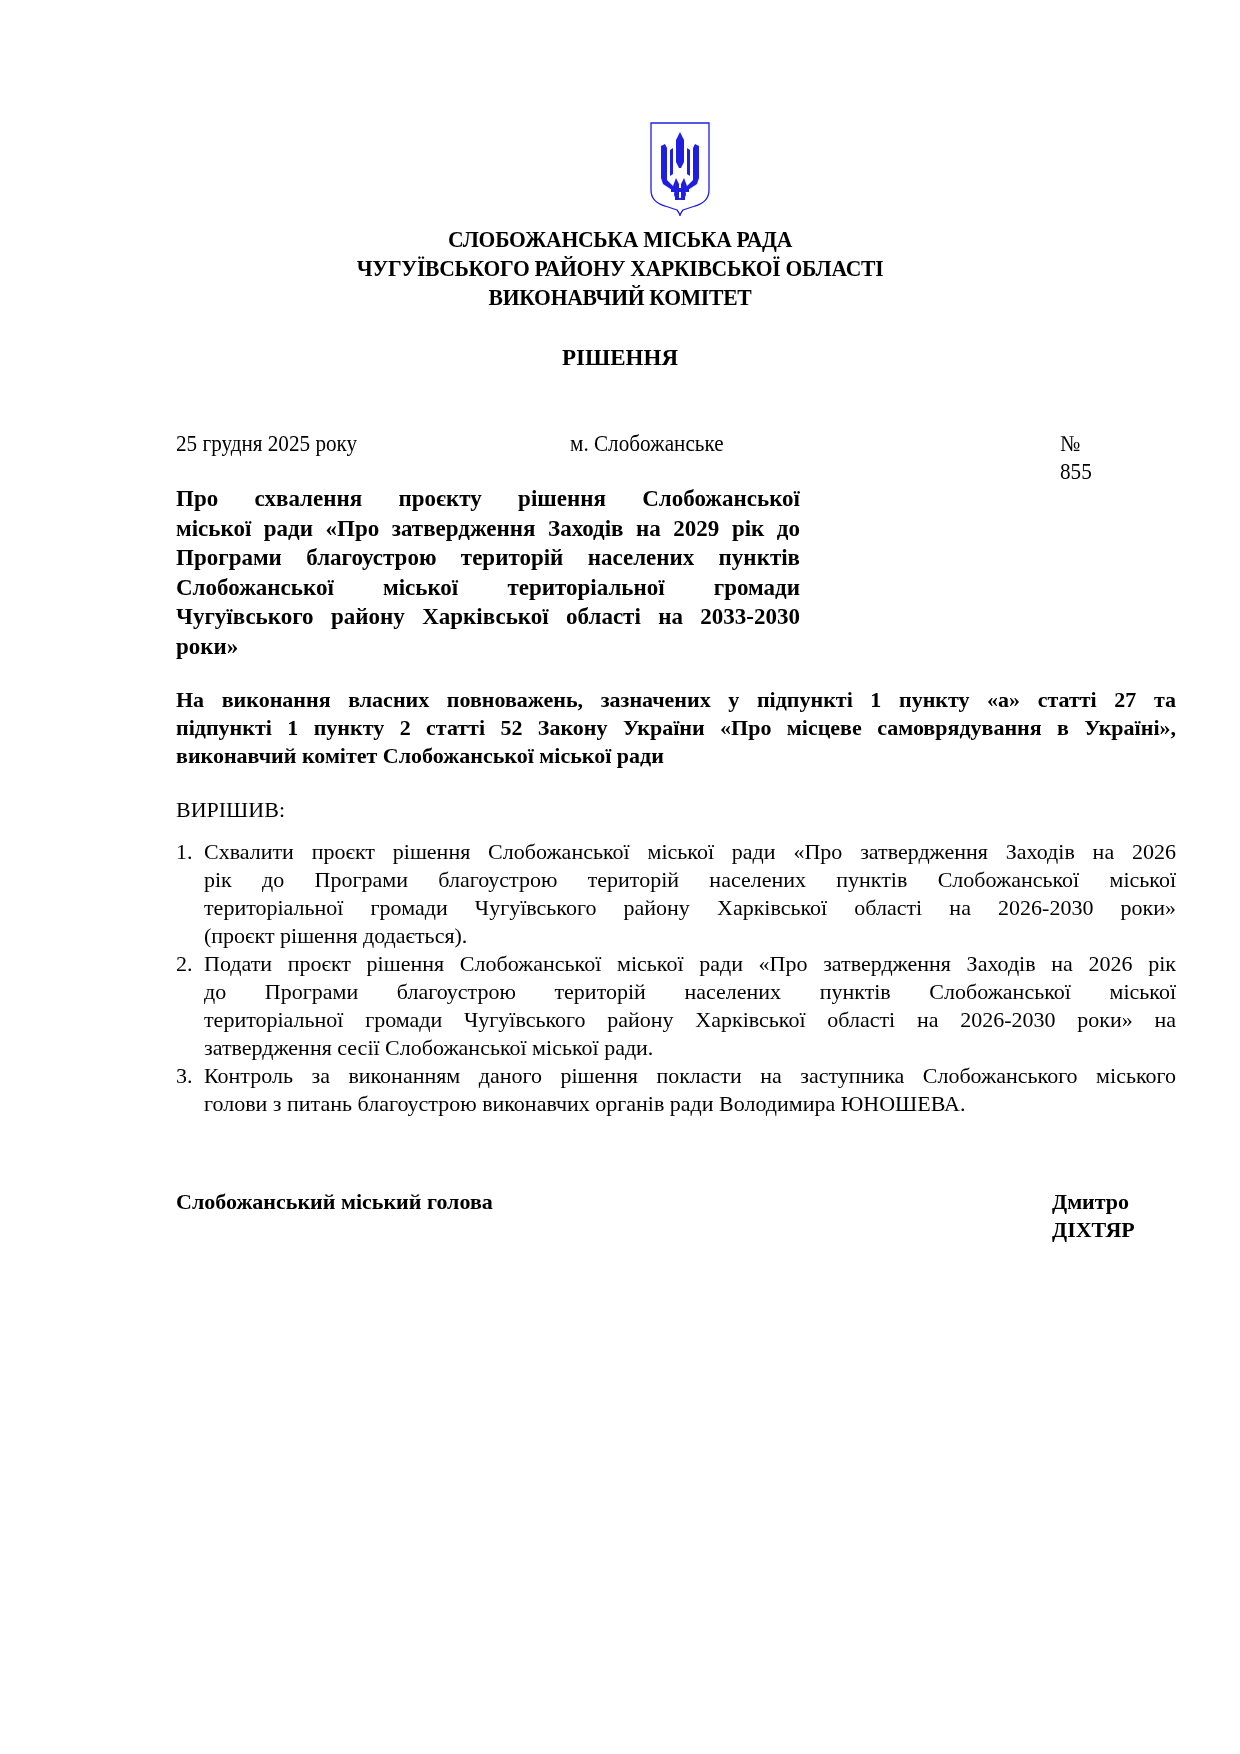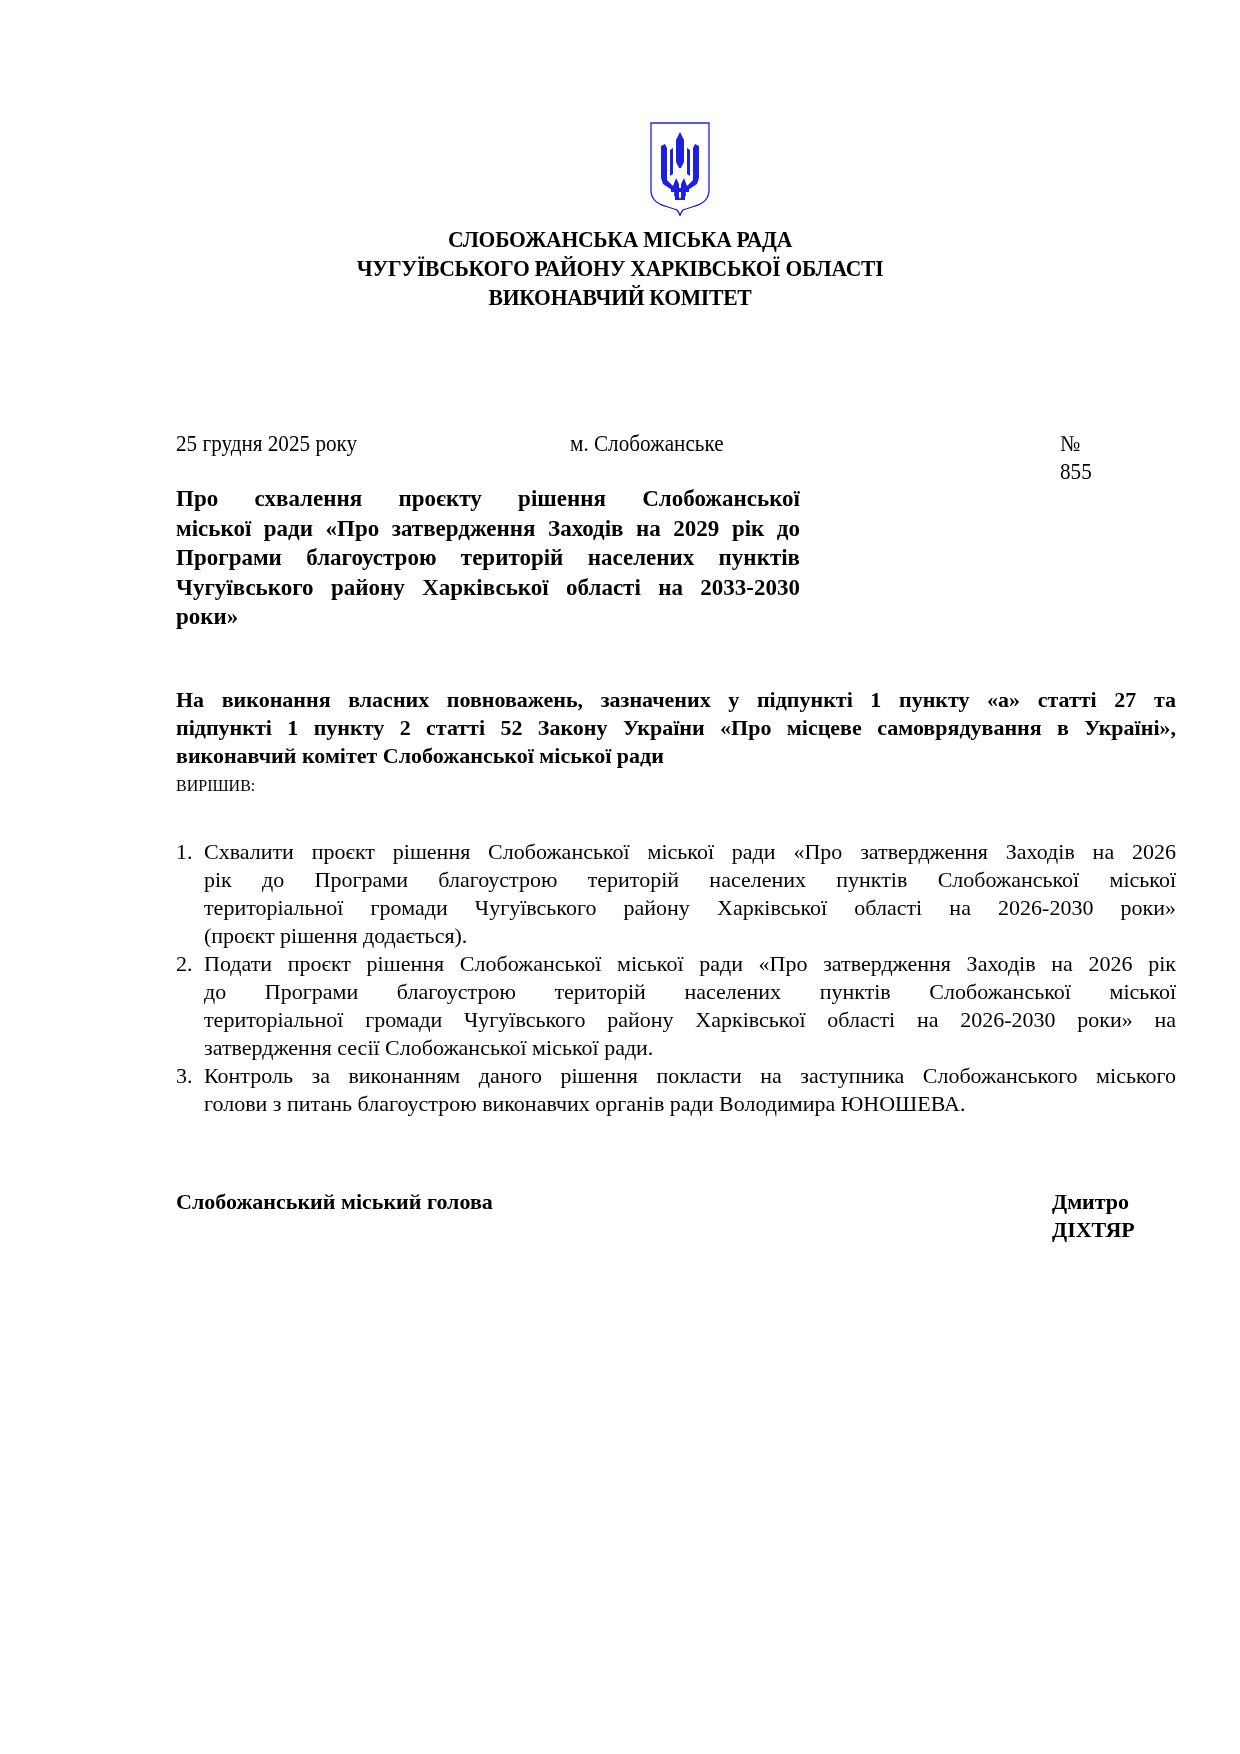--- a/index.html
+++ b/index.html
@@ -25,21 +25,21 @@
   .subject { position:absolute; left:176px; top:484px; width:624px; font-weight:bold;
              font-size:23px; line-height:29.5px; text-align:justify; text-align-last:auto; }
   .subject span { display:block; text-align:justify; text-align-last:justify; }
   .subject span.last { text-align-last:left; }
 
   .preamble { position:absolute; left:176px; top:686px; width:1000px; font-weight:bold;
               font-size:22px; line-height:28px; }
   .preamble span { display:block; text-align:justify; text-align-last:justify; }
   .preamble span.last { text-align-last:left; }
 
-  .resolved { position:absolute; left:176px; top:772px; font-size:16px; line-height:28px;text-align:center; }
+  .resolved { position:absolute; left:176px; top:796px; font-size:22px; line-height:28px;text-align:center; }
 
   .items { position:absolute; left:176px; top:838px; width:1000px; font-size:22px; line-height:28px; }
   .item { position:relative; padding-left:28px; margin:0; }
   .item .num { position:absolute; left:0; top:0; }
   .item .line { display:block; text-align:justify; text-align-last:justify; }
   .item .line.last { text-align-last:left; }
 
   .sign-left { position:absolute; left:176px; top:1188px; font-weight:bold; font-size:22px; line-height:28px; }
   .sign-right { position:absolute; left:1052px; top:1188px; font-weight:bold; font-size:22px; line-height:28px; }
 </style>
@@ -58,29 +58,31 @@
       <path d="M45 32 L42 30 L42 56 L45 58 Z"></path>
       <path d="M26 70 L44 70 L44 74 L26 74 Z"></path>
       <circle cx="35" cy="76" r="5" fill="none" stroke="#1f1fe0" stroke-width="2"></circle>
     </g>
   </svg>
 
   <div class="hdr hdr1">СЛОБОЖАНСЬКА МІСЬКА  РАДА</div>
   <div class="hdr hdr2">ЧУГУЇВСЬКОГО РАЙОНУ ХАРКІВСЬКОЇ  ОБЛАСТІ</div>
   <div class="hdr hdr3">ВИКОНАВЧИЙ КОМІТЕТ</div>
 
+  <div class="title">РІШЕННЯ</div>
 
   <div class="meta meta-date">25 грудня 2025 року</div>
   <div class="meta meta-city">м. Слобожанське</div>
   <div class="meta meta-num">№ 855</div>
 
   <div class="subject">
     <span>Про схвалення проєкту рішення Слобожанської</span>
     <span>міської ради «Про затвердження Заходів на 2029 рік до</span>
     <span>Програми благоустрою територій населених пунктів</span>
+    <span>Слобожанської міської територіальної громади</span>
     <span>Чугуївського району Харківської області на 2033-2030</span>
     <span class="last">роки»</span>
   </div>
 
   <div class="preamble">
     <span>На виконання власних повноважень, зазначених у   підпункті 1 пункту «а» статті 27 та</span>
     <span>підпункті 1 пункту 2 статті 52 Закону України «Про місцеве самоврядування в Україні»,</span>
     <span class="last">виконавчий комітет Слобожанської міської ради</span>
   </div>
 

